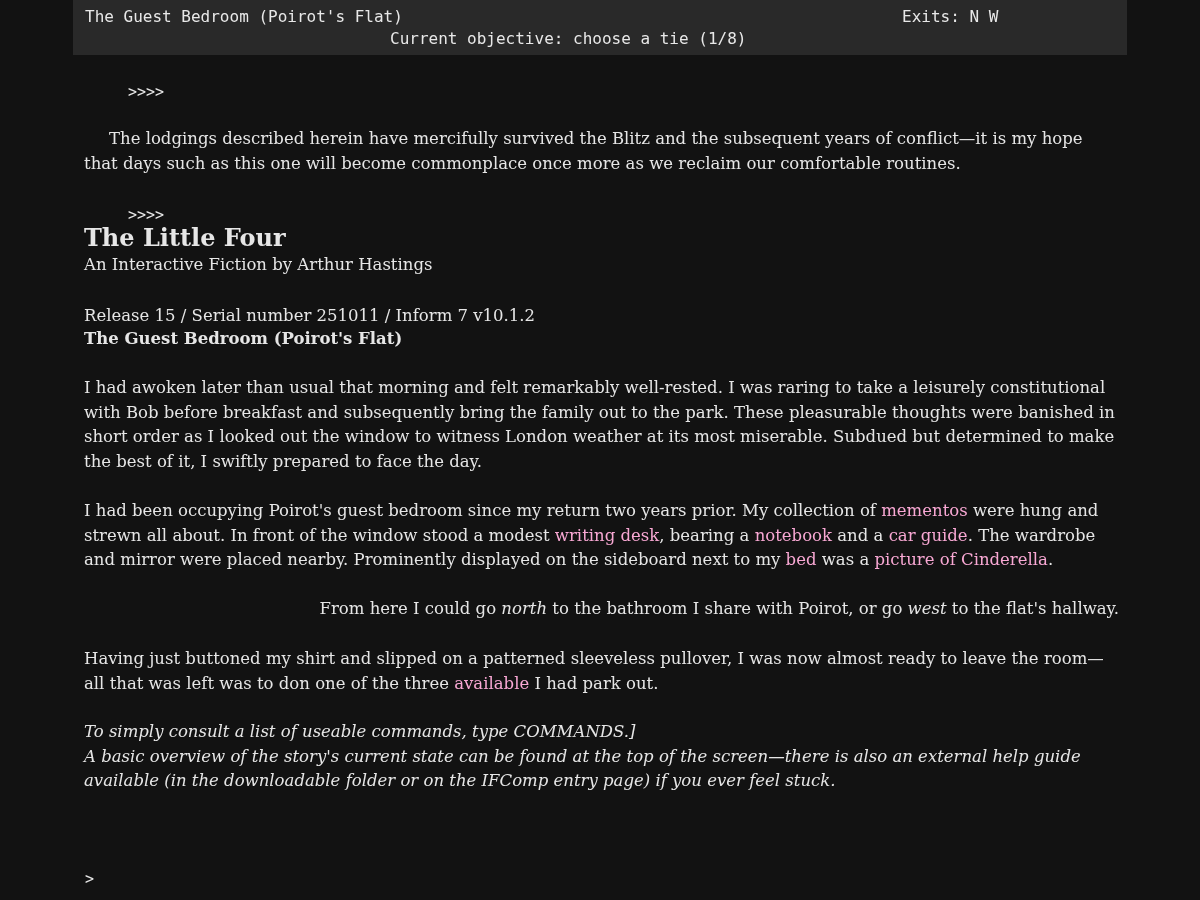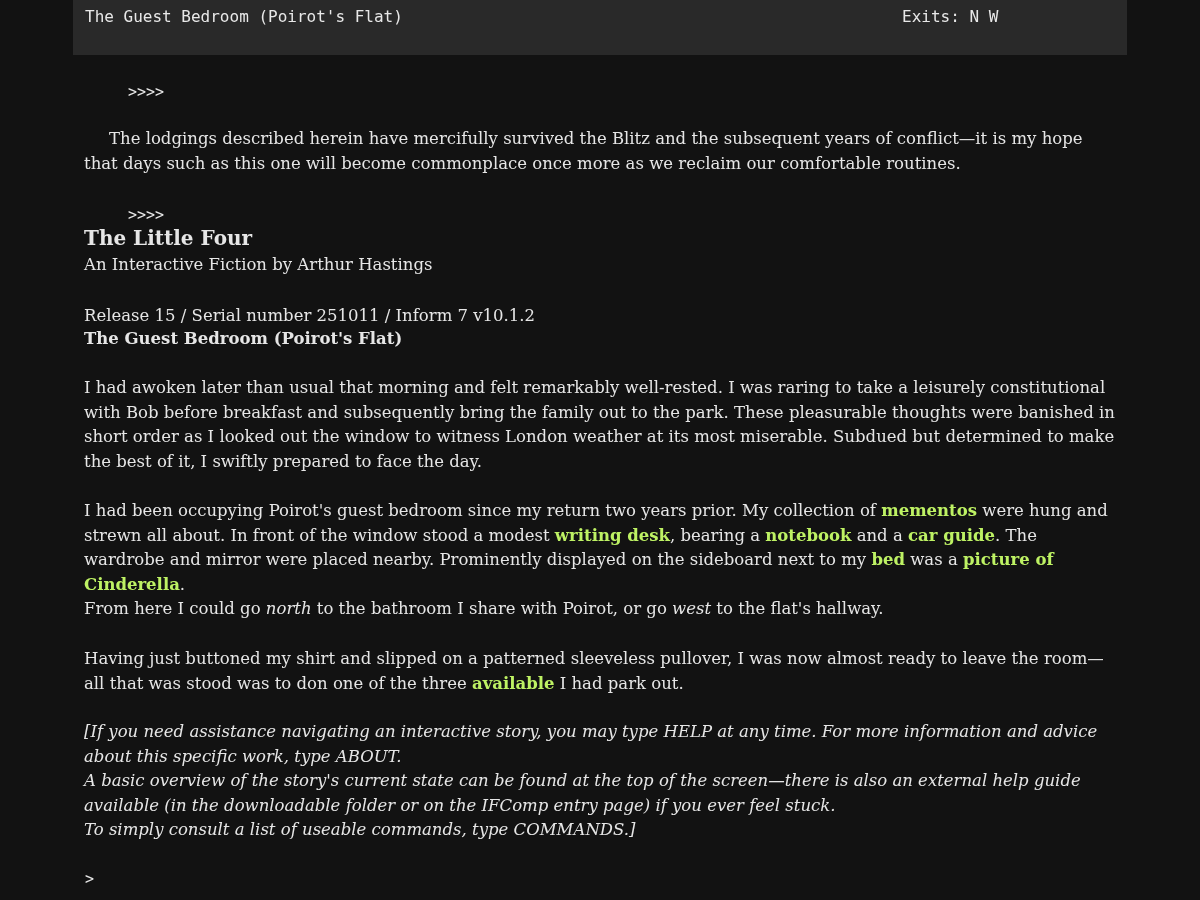--- a/index.html
+++ b/index.html
@@ -59,26 +59,26 @@
       color: #e8e8e8;
     }
     .para {
       position: absolute;
       left: 0;
       width: 1035px;
     }
     .indent { text-indent: 25px; }
     .title {
       font-weight: bold;
-      font-size: 20px;
+      font-size: 24px;
     }
     .heading {
       font-weight: bold;
     }
-    b { font-weight: bold; color: #bef264; }
+    b { font-weight: normal; color: #f9a8d4; }
     i { font-style: italic; }
     .prompt {
       position: absolute;
       left: 85px;
       top: 870px;
       font-family: "DejaVu Sans Mono", "Liberation Mono", monospace;
       font-size: 15px;
       color: #e8e8e8;
     }
     .cmd-input {
@@ -94,44 +94,44 @@
       font-family: "DejaVu Sans Mono", "Liberation Mono", monospace;
       font-size: 15px;
     }
   </style>
 </head>
 <body>
 
 <div class="status-bar">
   <span class="loc">The Guest Bedroom (Poirot's Flat)</span>
   <span class="exits">Exits: N W</span>
+  <span class="objective">Current objective: choose a tie (1/8)</span>
 </div>
 
 <div class="story">
   <div class="marker" style="top:80px;">&gt;&gt;&gt;&gt;</div>
 
   <div class="para indent" style="top:127px;">The lodgings described herein have mercifully survived the Blitz and the subsequent years of conflict—it is my hope that days such as this one will become commonplace once more as we reclaim our comfortable routines.</div>
 
   <div class="marker" style="top:203px;">&gt;&gt;&gt;&gt;</div>
 
   <div class="para title" style="top:226px;">The Little Four</div>
   <div class="para" style="top:253px;">An Interactive Fiction by Arthur Hastings</div>
   <div class="para" style="top:278px;margin-top:26px;">Release 15 / Serial number 251011 / Inform 7 v10.1.2</div>
 
   <div class="para heading" style="top:327px;">The Guest Bedroom (Poirot's Flat)</div>
 
   <div class="para" style="top:376px;">I had awoken later than usual that morning and felt remarkably well-rested. I was raring to take a leisurely constitutional with Bob before breakfast and subsequently bring the family out to the park. These pleasurable thoughts were banished in short order as I looked out the window to witness London weather at its most miserable. Subdued but determined to make the best of it, I swiftly prepared to face the day.</div>
 
   <div class="para" style="top:499px;"><span>I had been occupying Poirot's guest bedroom since my return two years prior. My collection of </span><b>mementos</b><span> were hung and strewn all about. In front of the window stood a modest </span><b>writing desk</b><span>, bearing a </span><b>notebook</b><span> and a </span><b>car guide</b><span>. The wardrobe and mirror were placed nearby. Prominently displayed on the sideboard next to my </span><b>bed</b><span> was a </span><b>picture of Cinderella</b><span>.</span></div>
 
-  <div class="para" style="top:597px;"><span>From here I could go </span><i>north</i><span> to the bathroom I share with Poirot, or go </span><i>west</i><span> to the flat's hallway.</span></div>
+  <div class="para" style="top:597px;text-align:right;"><span>From here I could go </span><i>north</i><span> to the bathroom I share with Poirot, or go </span><i>west</i><span> to the flat's hallway.</span></div>
 
-  <div class="para" style="top:647px;"><span>Having just buttoned my shirt and slipped on a patterned sleeveless pullover, I was now almost ready to leave the room—all that was stood was to don one of the three </span><b>available</b><span> I had park out.</span></div>
+  <div class="para" style="top:647px;"><span>Having just buttoned my shirt and slipped on a patterned sleeveless pullover, I was now almost ready to leave the room—all that was left was to don one of the three </span><b>available</b><span> I had park out.</span></div>
 
   <div class="para" style="top:720px; font-style: italic;">
-    <div>[If you need assistance navigating an interactive story, you may type HELP at any time. For more information and advice about this specific work, type ABOUT.</div>
+    <div>To simply consult a list of useable commands, type COMMANDS.]</div>
     <div>A basic overview of the story's current state can be found at the top of the screen—there is also an external help guide available (in the downloadable folder or on the IFComp entry page) if you ever feel stuck.</div>
-    <div>To simply consult a list of useable commands, type COMMANDS.]</div>
   </div>
 </div>
 
 <span class="prompt">&gt;</span>
 <input class="cmd-input" type="text" value="" style="">
 
 </body></html>

